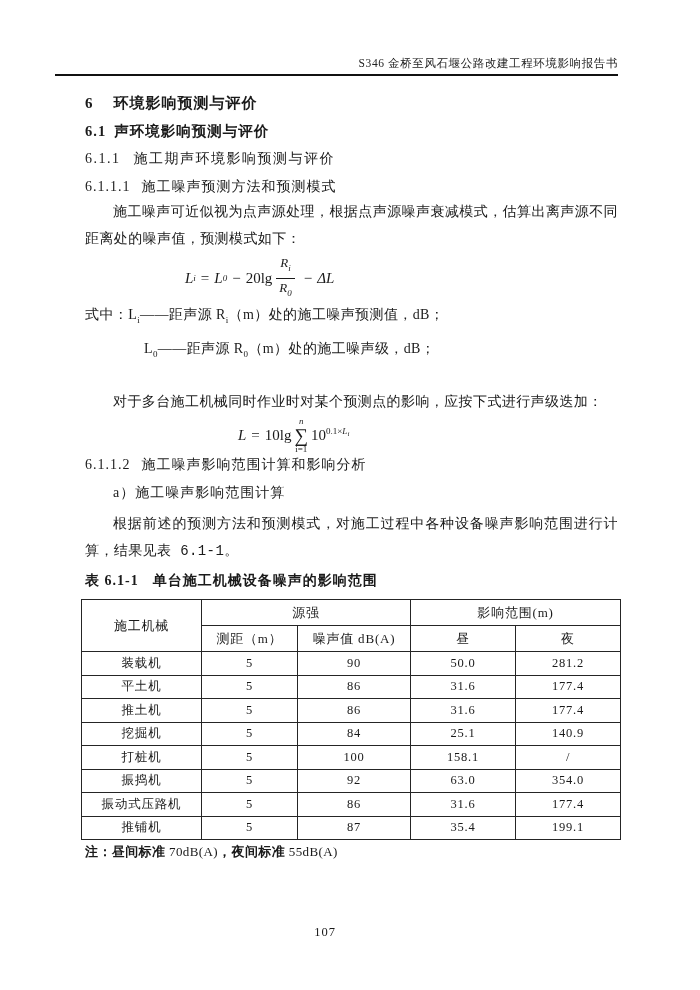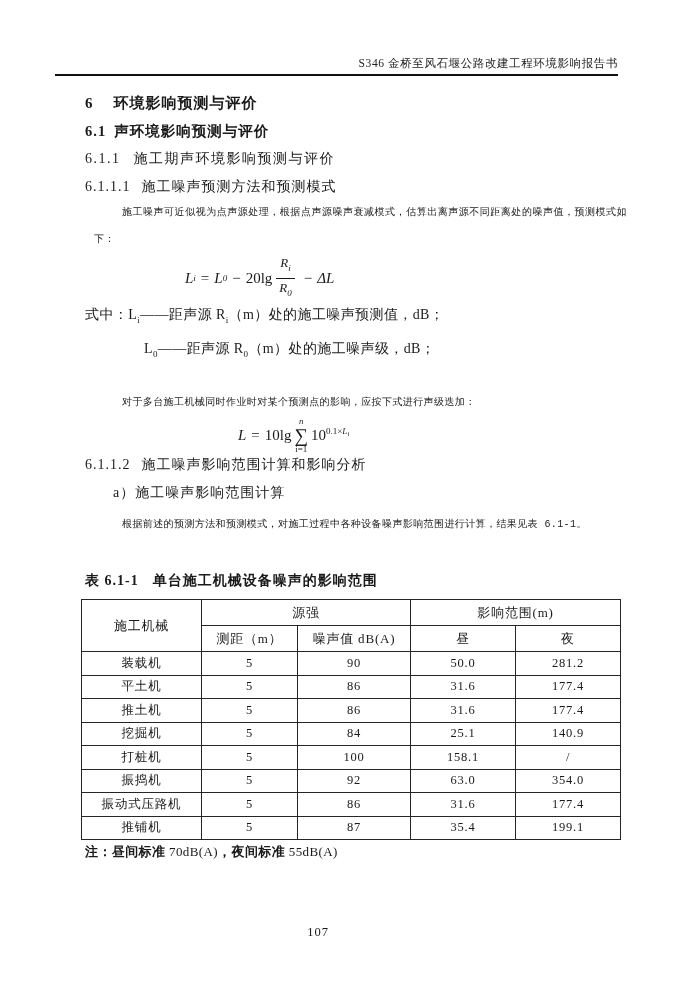--- a/index.html
+++ b/index.html
@@ -28,21 +28,21 @@
   .h3 { top: 150px; left: 85px; font-size: 14px; letter-spacing: 1.5px; }
   .h3 .h-title { margin-left: 13px; }
   .h4 { font-size: 14px; letter-spacing: 1px; left: 85px; }
   .h4a { top: 178px; }
   .h4b { top: 456px; }
   .h4 .h-title { margin-left: 11px; }
   .sub-a { top: 484px; left: 113px; font-size: 14px; letter-spacing: 1px; }
 
   
   .para {
-    left: 94px; width: 533px; font-size: 10px; line-height: 27px;
+    left: 85px; width: 533px; font-size: 14px; line-height: 27px;
     letter-spacing: 0.4px; text-align: justify; text-indent: 28px;
   }
   .p1 { top: 198px; }
   .p2 { top: 388px; }
   .p3 { top: 511px; font-family: Liberation Mono, monospace; }
 
   
   .formula { display: flex; align-items: center; font-size: 15px; }
   .it { font-style: italic; }
   .rm { font-style: normal; }
@@ -85,21 +85,21 @@
   .col-dist { width: 96px; }
   .col-noise { width: 113px; }
   .col-day { width: 105px; }
   .col-night { width: 105px; }
 
   
   .tbl-note { top: 843px; left: 85px; font-size: 13px; letter-spacing: 0.4px; }
   .note-b { font-weight: bold; }
 
   
-  .page-num { top: 925px; left: 4px; width: 612px; text-align: center; font-size: 12.5px; letter-spacing: 1px; padding-left: 16px; }
+  .page-num { top: 925px; left: 11px; width: 612px; text-align: center; font-size: 12.5px; letter-spacing: 1px; padding-left: 16px; }
 </style>
 </head>
 <body>
 
 <div class="abs doc-header">S346 金桥至风石堰公路改建工程环境影响报告书</div>
 <div class="abs header-rule"></div>
 
 <div class="abs h1">
   <span class="h-num">6</span><span class="h-title">环境影响预测与评价</span>
 </div>

